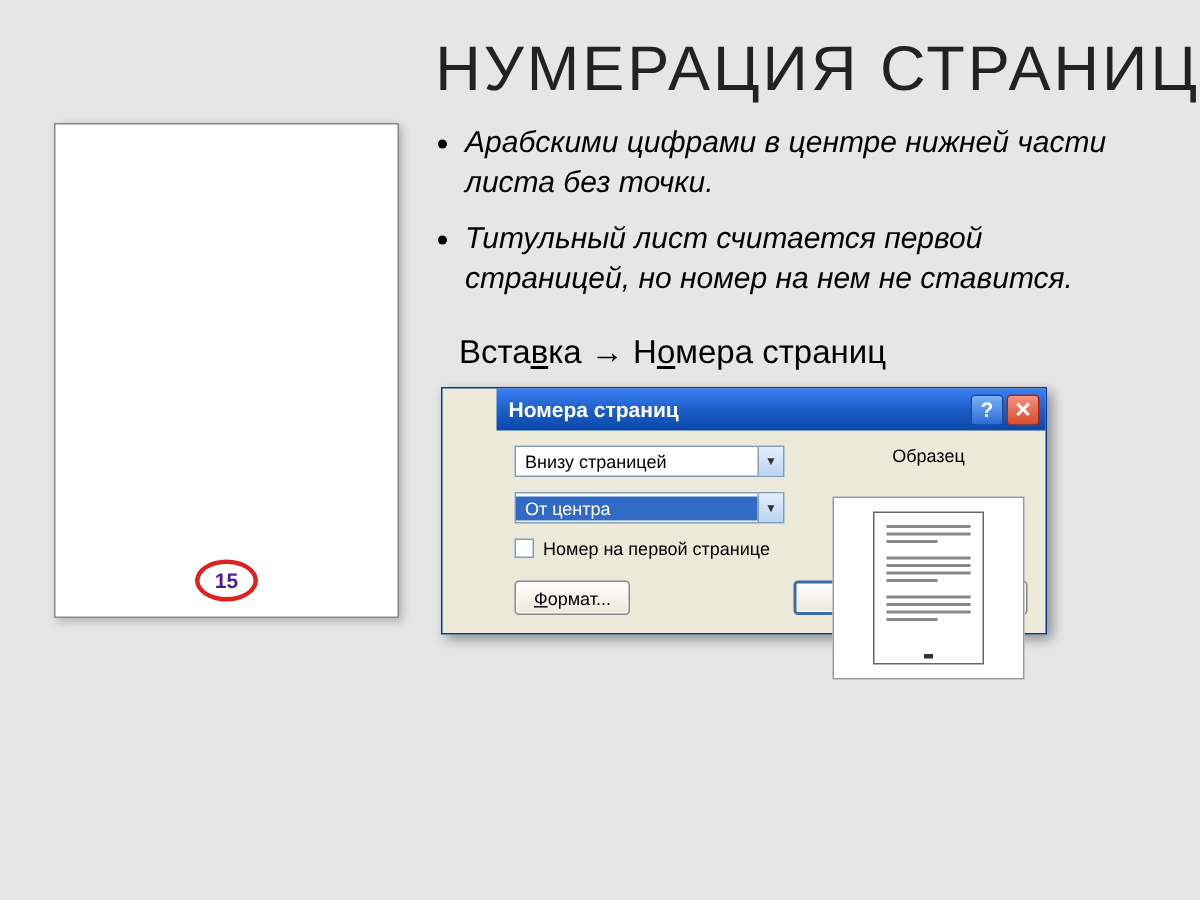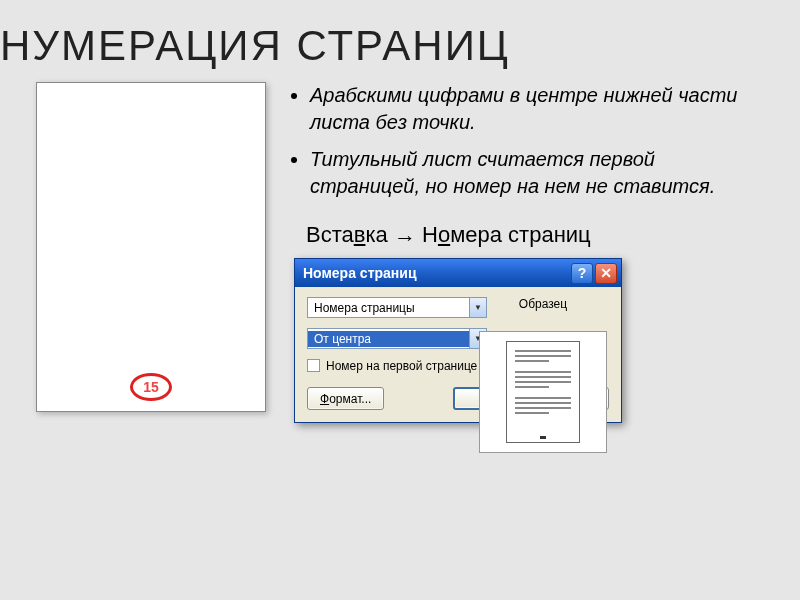--- a/index.html
+++ b/index.html
@@ -5,21 +5,21 @@
     * { box-sizing: border-box; margin: 0; padding: 0; }
     body {
       width: 800px;
       height: 600px;
       background: #e6e6e6;
       font-family: Arial, sans-serif;
       overflow: hidden;
       position: relative;
     }
     .slide-title {
-      text-align: left;
+      text-align: right;
       font-size: 42px;
       font-weight: normal;
       letter-spacing: 2px;
       color: #222;
       margin-top: 22px;
       margin-bottom: 12px;
     }
     .content {
       display: flex;
       padding: 0 36px;
@@ -41,45 +41,46 @@
       transform: translateX(-50%);
       border: 3px solid #d22;
       border-radius: 50%;
       width: 42px;
       height: 28px;
       display: flex;
       align-items: center;
       justify-content: center;
       font-weight: bold;
       font-size: 14px;
-      color: #ef4444;
+      color: #4c1d95;
     }
     .right-col { flex: 1; }
     .bullets {
       list-style: disc;
       padding-left: 22px;
       font-size: 20px;
       line-height: 1.35;
       color: #000;
     }
     .bullets li { margin-bottom: 10px; font-style: italic; }
     .menu-path {
       font-size: 22px;
       margin-top: 22px;
       margin-bottom: 10px;
       margin-left: 18px;
     }
     .menu-path .u { text-decoration: underline; }
     
     .dialog {
-      width: 328px;
+      width: 404px;
       border: 1px solid #0a3a8a;
       background: #ece9d8;
       box-shadow: 3px 3px 8px rgba(0,0,0,.4);
       margin-left: 6px;
+      padding-left: 36px;
     }
     .titlebar {
       height: 28px;
       background: linear-gradient(to bottom, #3a80f4 0%, #1e5fc9 50%, #0a47a8 100%);
       display: flex;
       align-items: center;
       padding: 0 4px 0 8px;
       color: #fff;
       font-size: 14px;
       font-weight: bold;
@@ -243,21 +244,21 @@
     </div>
 
     <div class="dialog">
       <div class="titlebar">
         <span class="titlebar-text">Номера страниц</span>
         <div class="titlebar-btn help-btn">?</div>
         <div class="titlebar-btn close-btn">✕</div>
       </div>
       <div class="dialog-body">
         <div class="combo">
-          <div class="combo-text">Номера страницы</div>
+          <div class="combo-text">Внизу страницей</div>
           <div class="combo-arrow">▼</div>
         </div>
 
         <div class="combo selected">
           <div class="combo-text">От центра</div>
           <div class="combo-arrow">▼</div>
         </div>
 
         <div class="checkbox-row">
           <div class="chk"></div>

